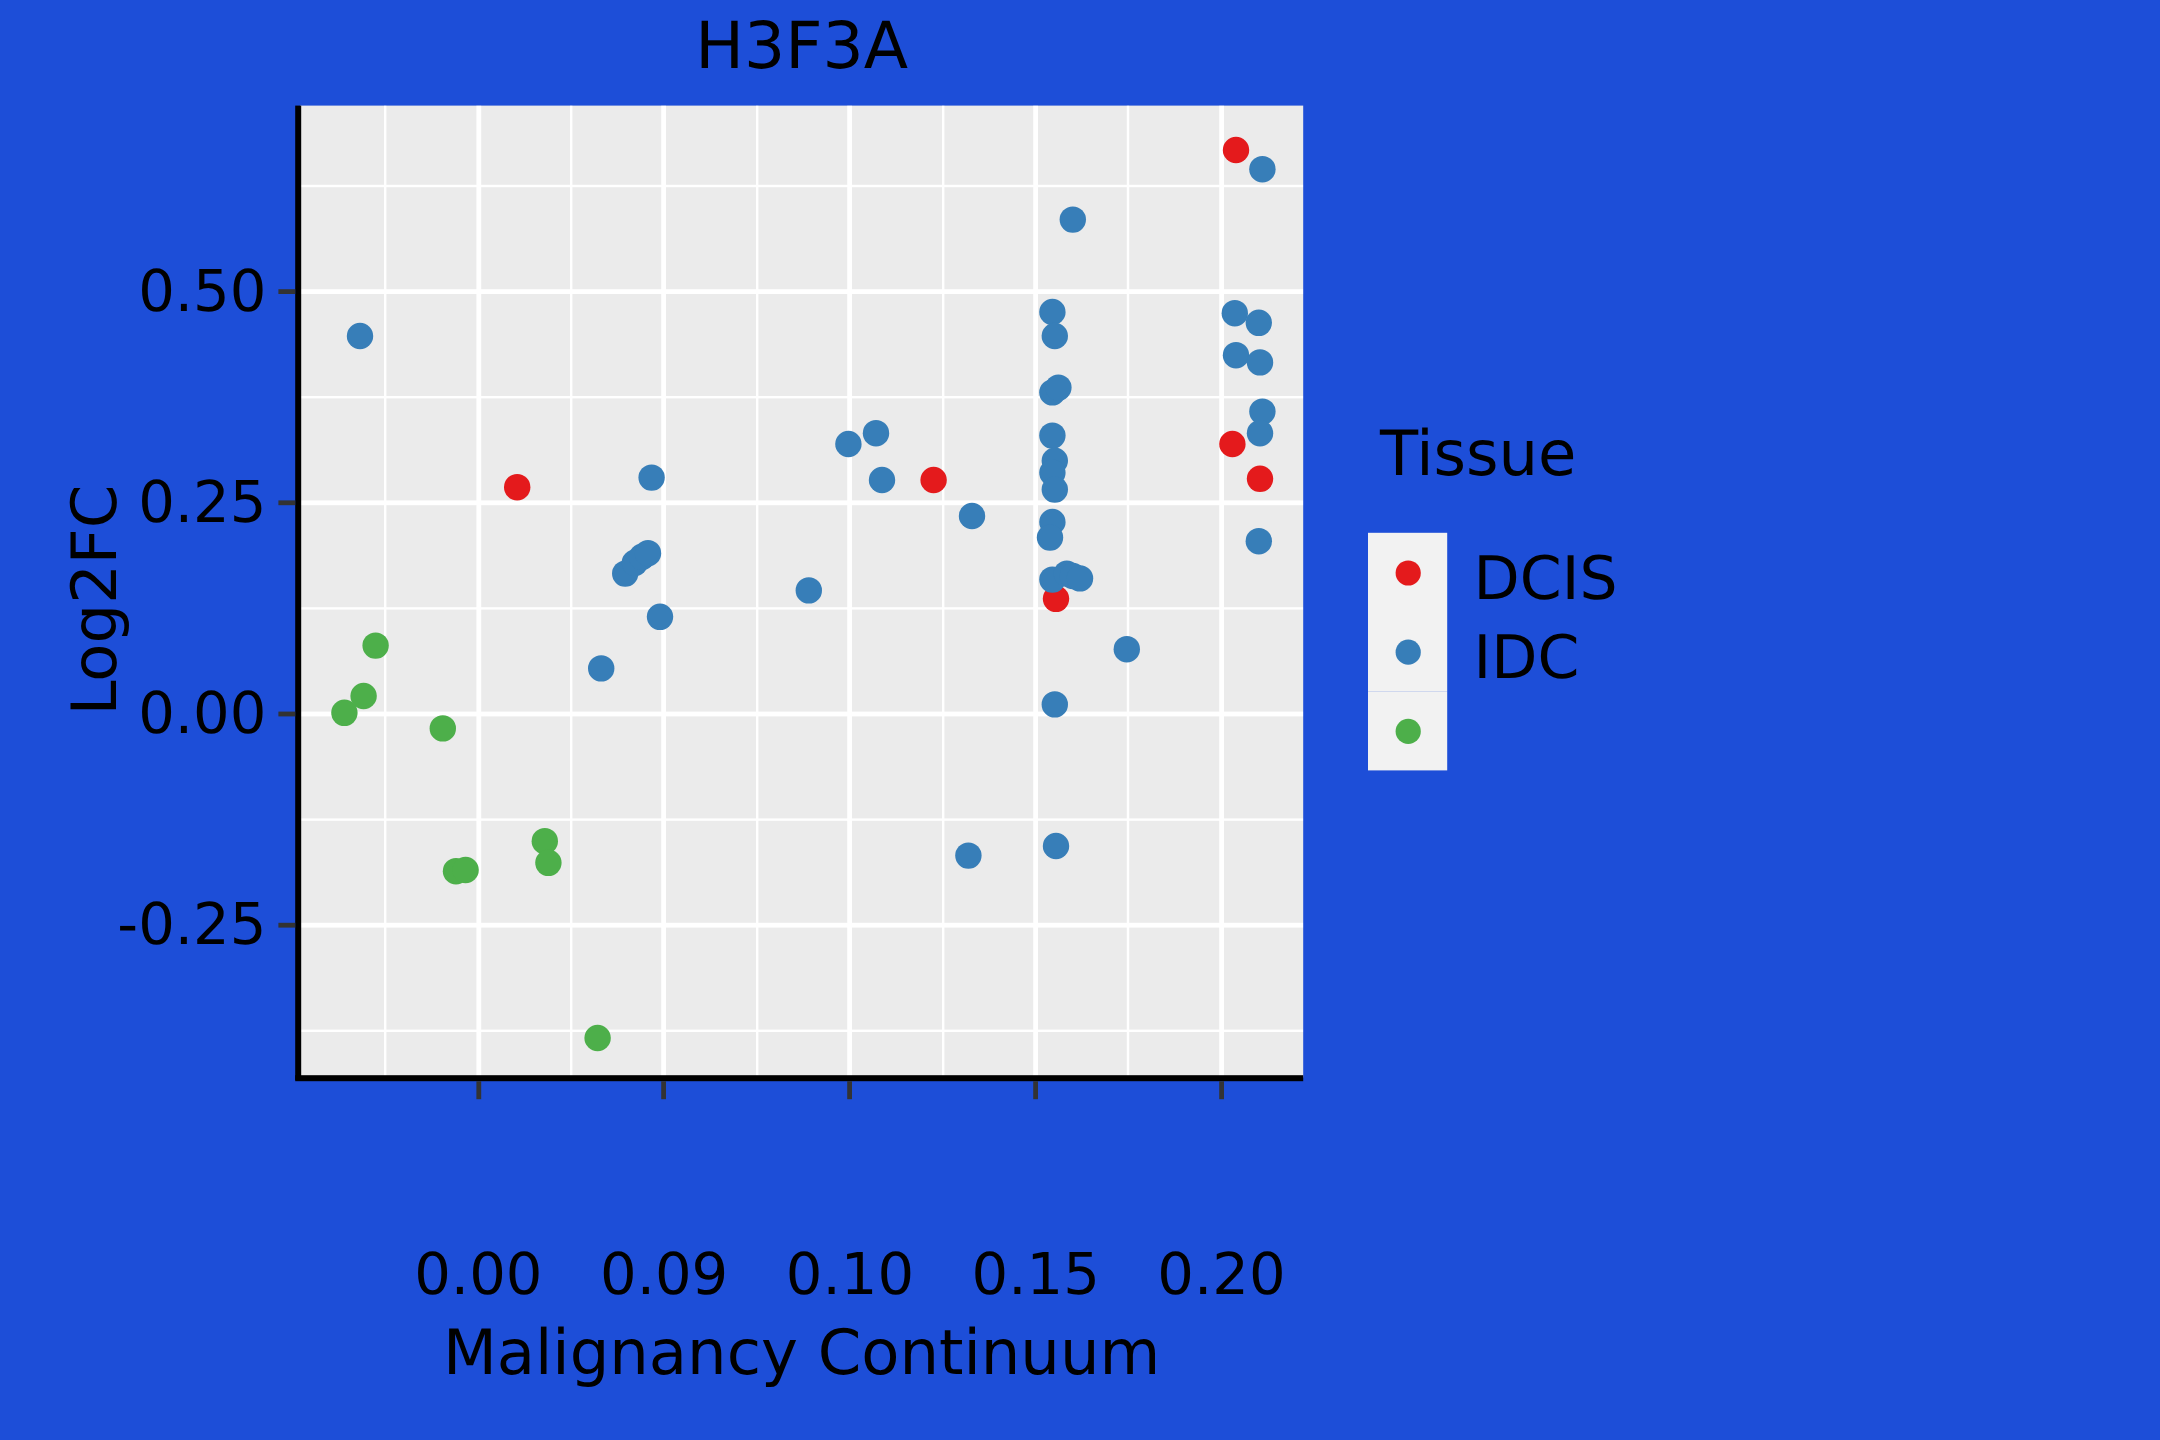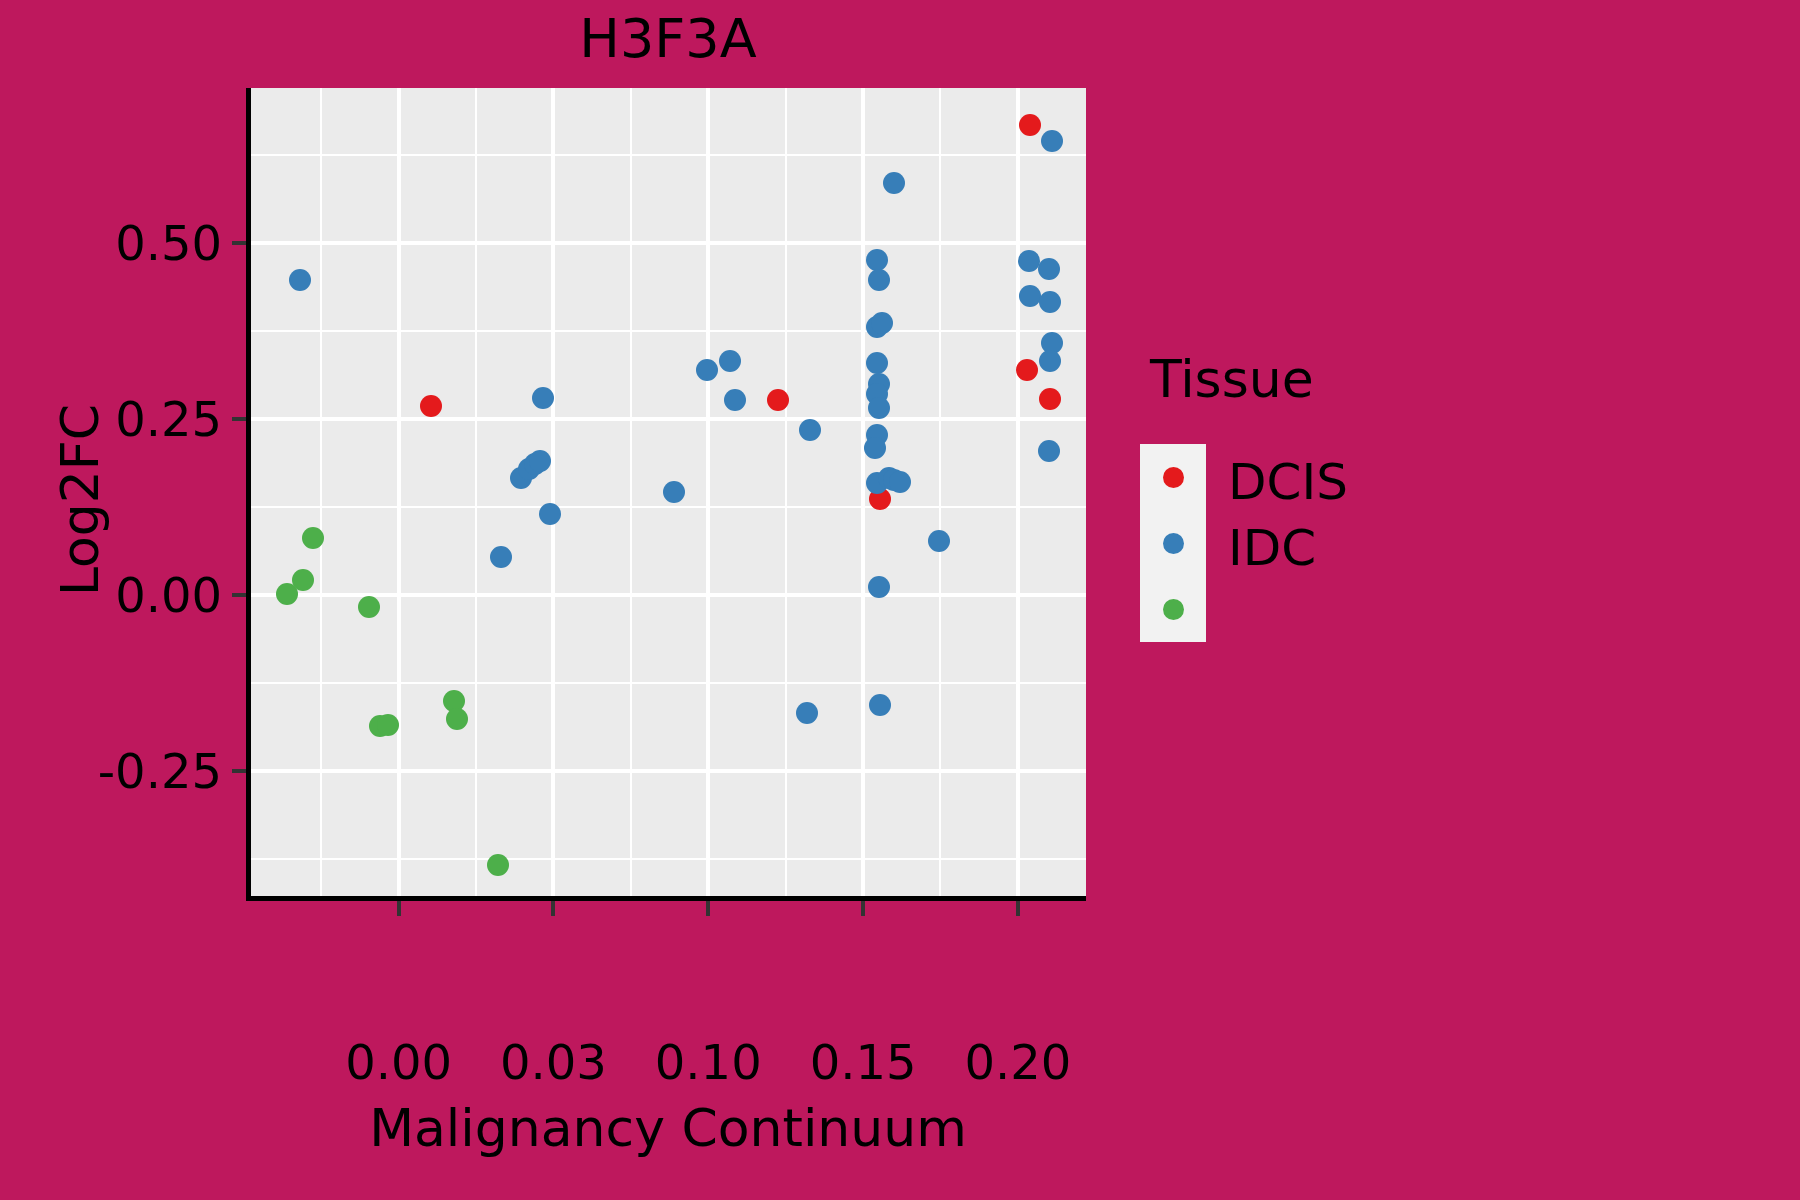--- a/index.html
+++ b/index.html
@@ -10,21 +10,21 @@
   body {
     width: 1800px;
     height: 1200px;
     font-family: "DejaVu Sans", sans-serif;
     overflow: hidden;
   }
   .figure {
     position: relative;
     width: 1800px;
     height: 1200px;
-    background: #be185d;
+    background: #1d4ed8;
   }
   
   .chart-title {
     position: absolute;
     left: 250px;
     top: 8px;
     width: 836px;
     text-align: center;
     font-size: 54px;
     color: #000000;
@@ -269,21 +269,21 @@
       <div class="ticklabel-y" style="top: 571.13px;">0.00</div>
       <div class="tick-y" style="top: 417.043px;"></div>
       <div class="ticklabel-y" style="top: 395.043px;">0.25</div>
       <div class="tick-y" style="top: 240.957px;"></div>
       <div class="ticklabel-y" style="top: 218.957px;">0.50</div>
     </div>
   <div id="x-ticks">
       <div class="tick-x" style="left: 396.622px;"></div>
       <div class="ticklabel-x" style="left: 398.622px;">0.00</div>
       <div class="tick-x" style="left: 551.437px;"></div>
-      <div class="ticklabel-x" style="left: 553.437px;">0.03</div>
+      <div class="ticklabel-x" style="left: 553.437px;">0.09</div>
       <div class="tick-x" style="left: 706.252px;"></div>
       <div class="ticklabel-x" style="left: 708.252px;">0.10</div>
       <div class="tick-x" style="left: 861.067px;"></div>
       <div class="ticklabel-x" style="left: 863.067px;">0.15</div>
       <div class="tick-x" style="left: 1015.88px;"></div>
       <div class="ticklabel-x" style="left: 1017.88px;">0.20</div>
     </div>
 
   <div class="axis-title-x">Malignancy Continuum</div>
   <div class="axis-title-y">Log2FC</div>

